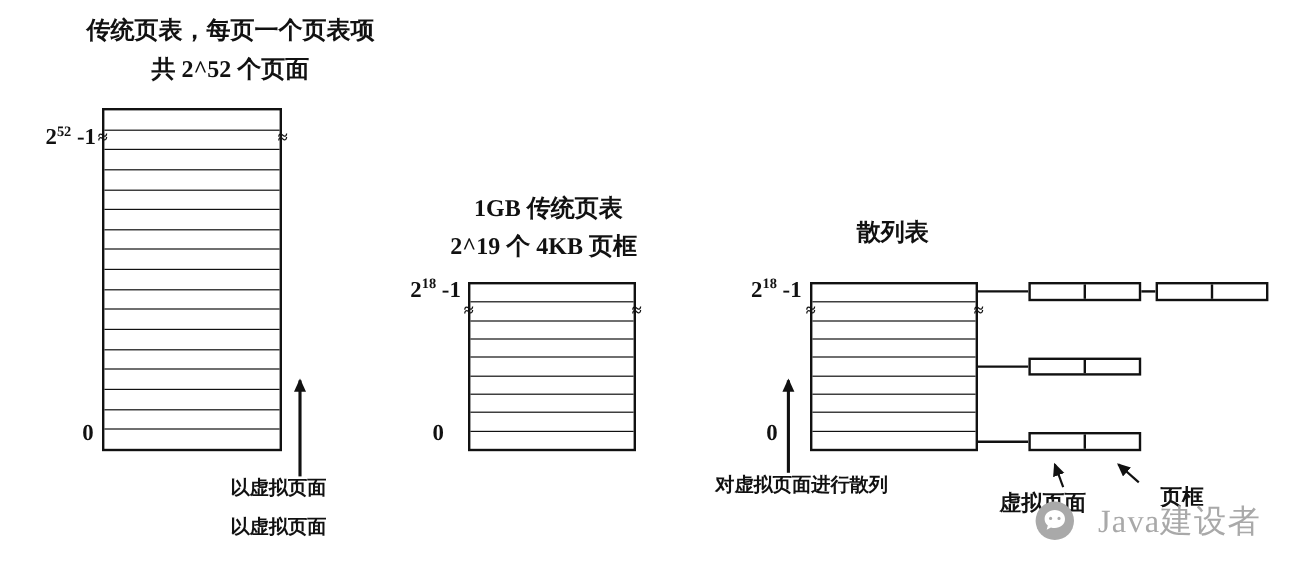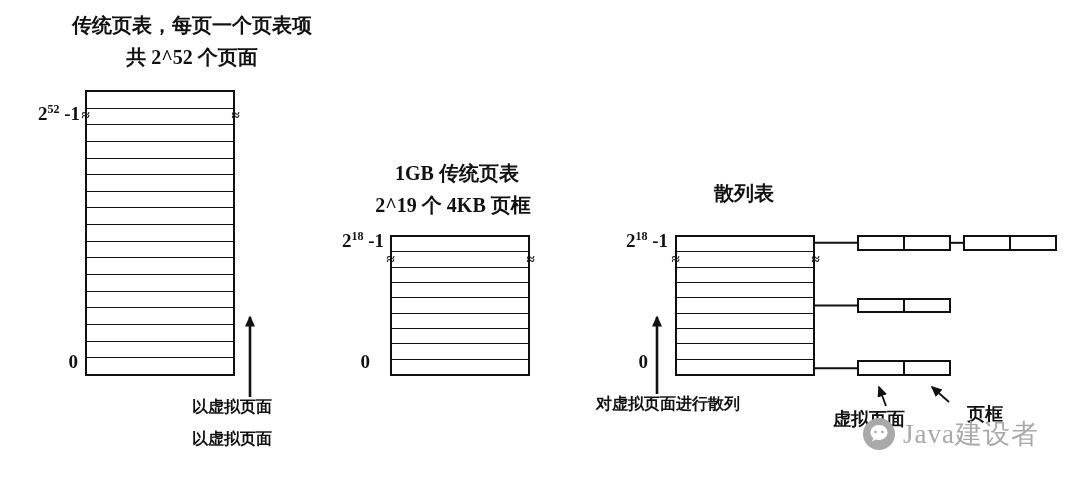--- a/index.html
+++ b/index.html
@@ -13,21 +13,21 @@
           box-sizing:border-box;z-index:1;}
   .t-row{flex:1 1 auto;border-bottom:1.6px solid #111;}
   .t-row:last-child{border-bottom:none;}
   .break-mark{position:absolute;width:18px;height:18px;font-size:15px;font-weight:700;text-align:center;
               line-height:18px;z-index:3;letter-spacing:-1px;}
   .node{position:absolute;border:2px solid #111;background:#fff;display:flex;box-sizing:border-box;z-index:2;}
   .node-cell{flex:1 1 auto;border-right:2px solid #111;}
   .node-cell:last-child{border-right:none;}
   .node-label{position:absolute;font-weight:700;font-size:18px;white-space:nowrap;z-index:4;}
   #overlay{position:absolute;left:0;top:0;width:1080px;height:482px;z-index:2;pointer-events:none;}
-  .watermark{position:absolute;left:862px;top:415px;height:38px;display:flex;align-items:center;gap:7px;
+  .watermark{position:absolute;left:862px;top:415px;height:38px;display:flex;align-items:center;gap:19px;
              color:#a9a9a9;z-index:5;text-align:center;}
   .watermark-text{font-size:27px;letter-spacing:1px;}
 </style>
 </head>
 <body>
 
 <div id="canvas">
 
   <div class="title" style="left:27px;top:12px;width:330px;">传统页表，每页一个页表项</div>
   <div class="title" style="left:27px;top:44px;width:330px;">共 2^52 个页面</div>

